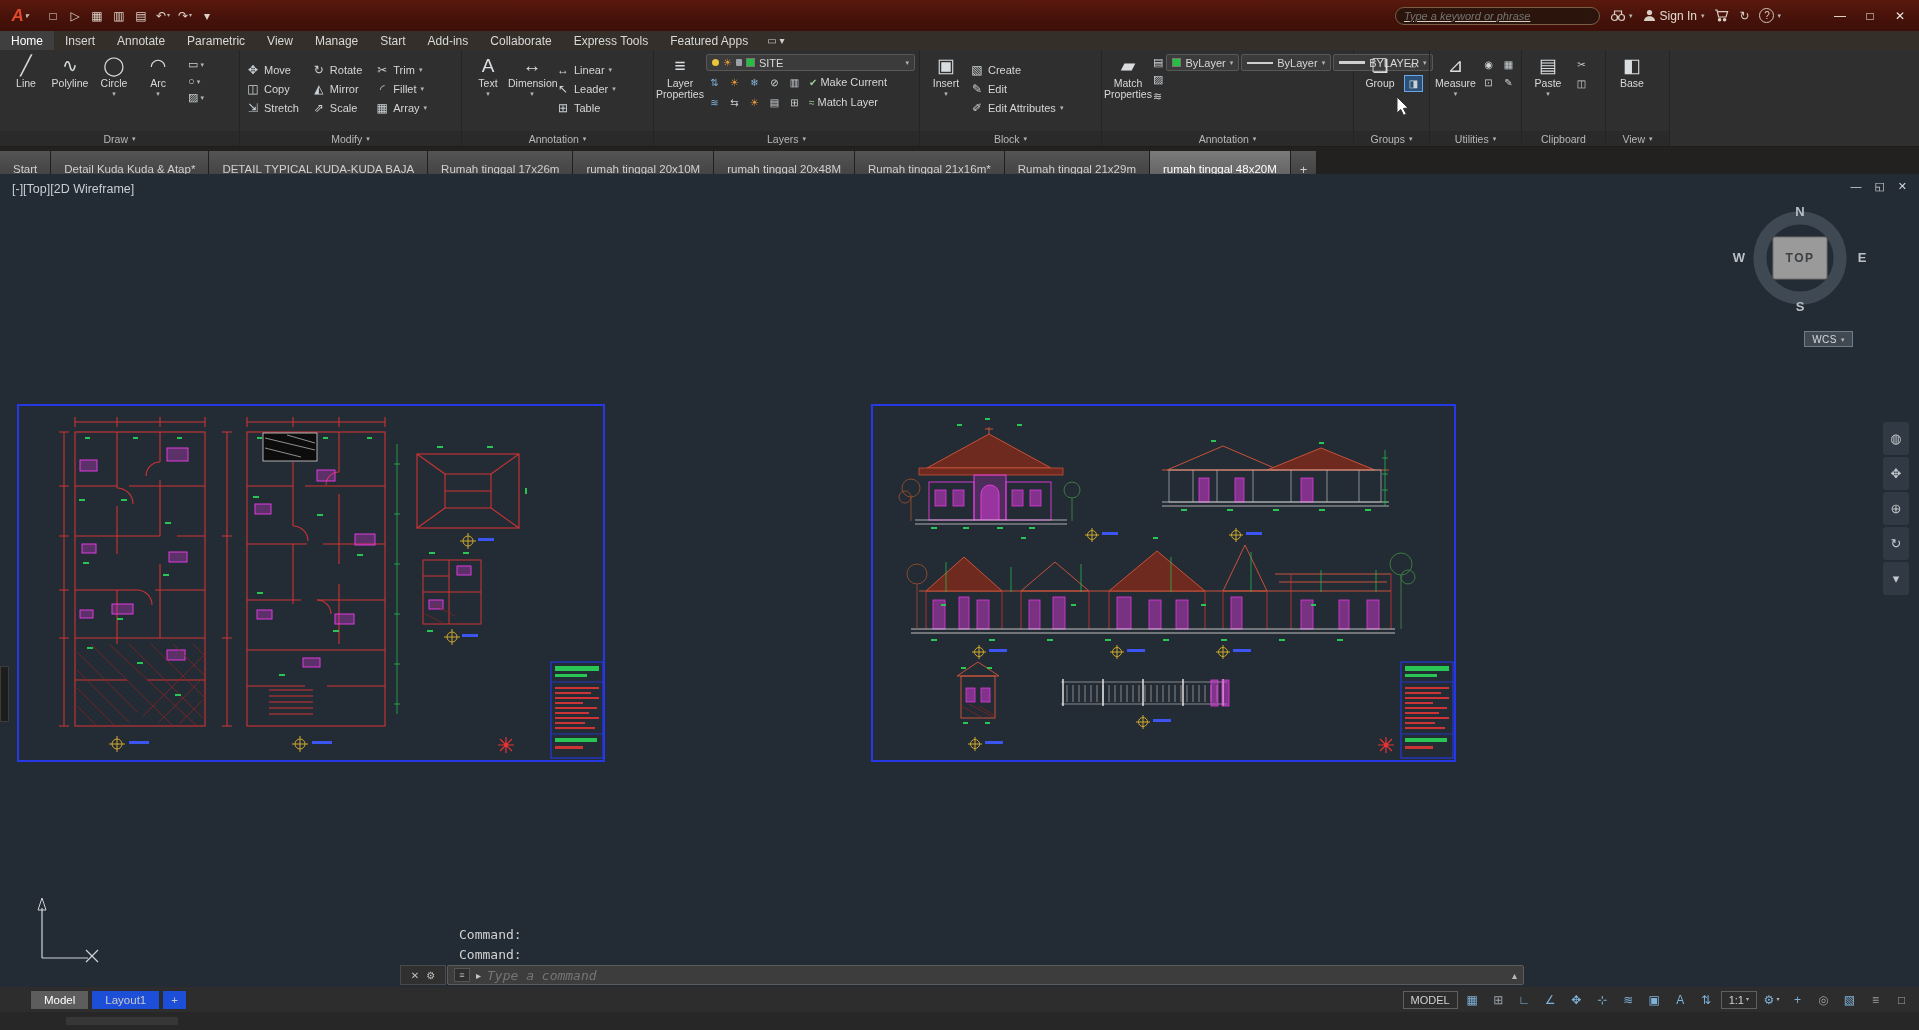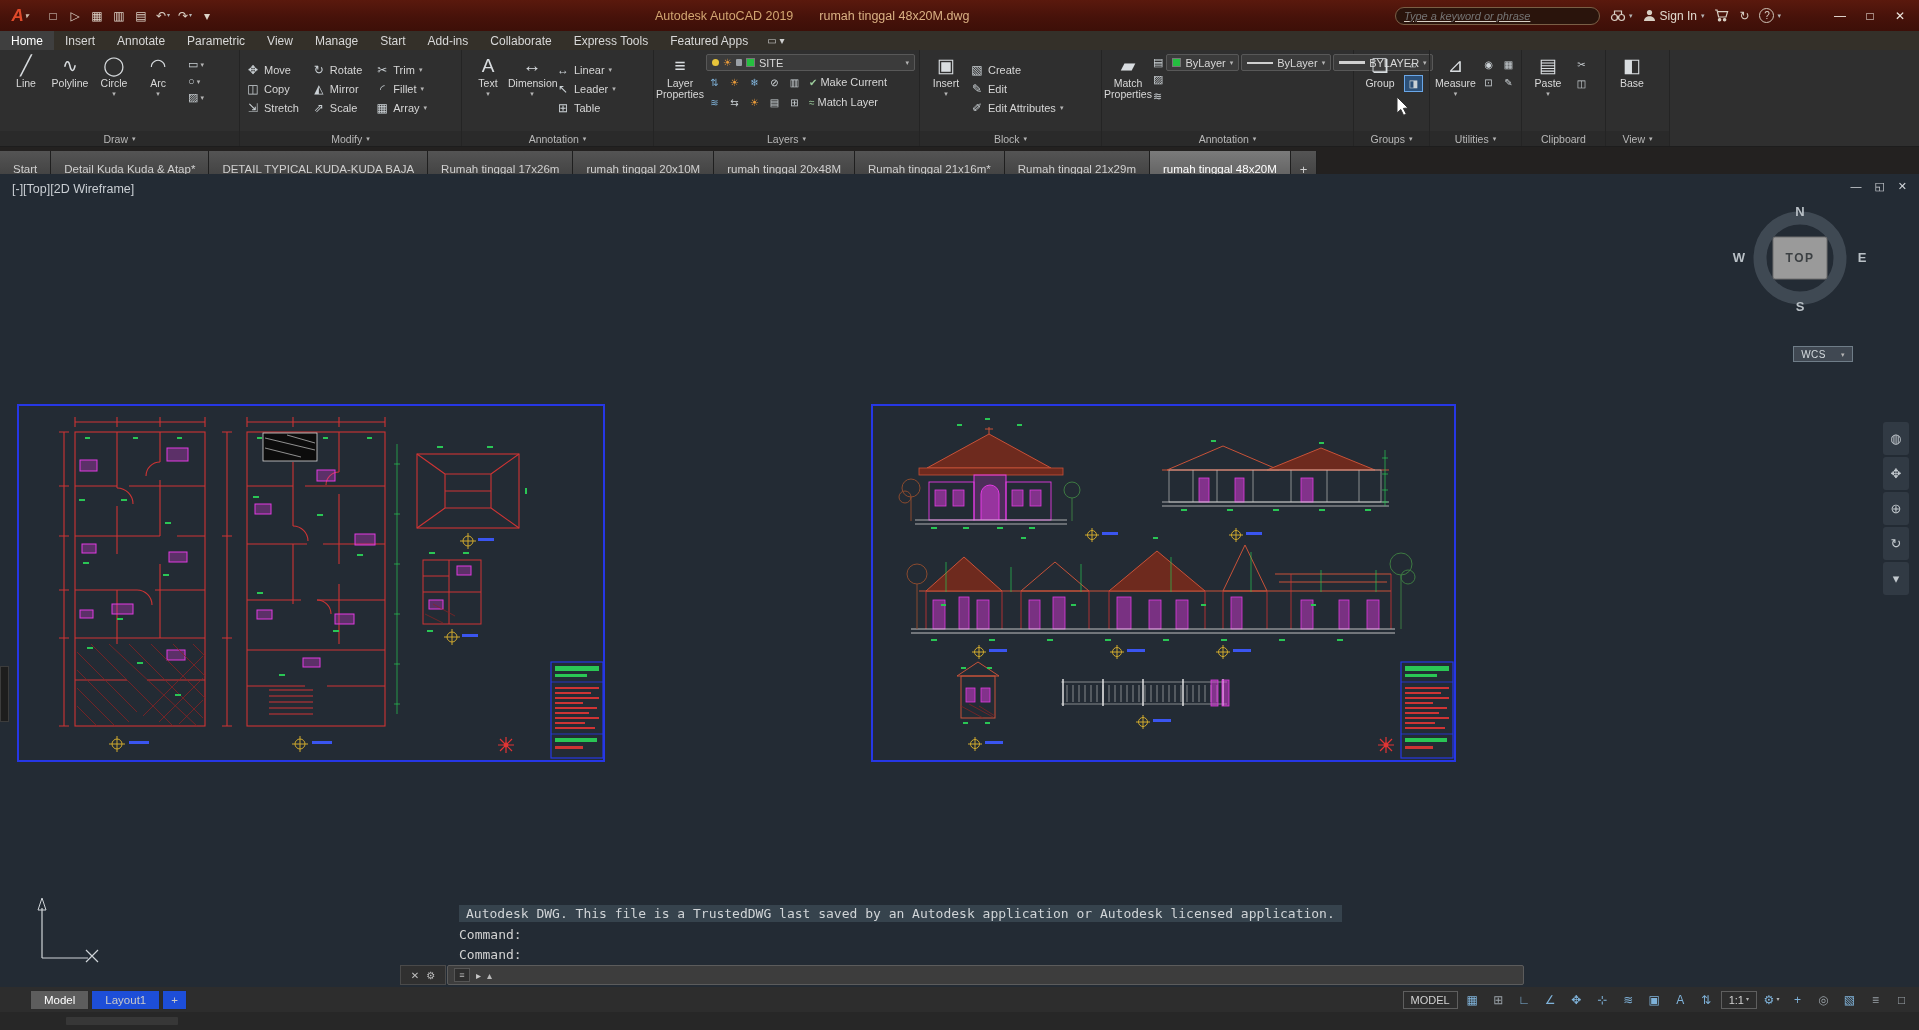--- a/index.html
+++ b/index.html
@@ -90,23 +90,23 @@
   .ftab { height:36px; margin-top:4px; display:inline-flex; align-items:center; padding:0 13px;
     font-size:11.5px; color:#d0d0d0; background:linear-gradient(#545454,#3b3b3b); border-right:1px solid #1f1f1f;justify-content:flex-end; }
   .ftab.active { background:linear-gradient(#7b7b7b,#585858); color:#fff; }
   .ftab.plus { padding:0 9px; font-size:13px; }
 
   
   .viewport { position:absolute; top:174px; left:0; width:1919px; height:813px; background:#232b34; }
   .view-label { position:absolute; left:12px; top:8px; color:#c9ced3; font-size:12.5px; }
   .docbtns { position:absolute; right:12px; top:6px; display:flex; gap:13px; color:#d2d6da; font-size:11px; }
   .viewcube { position:absolute; right:44px; top:22px; }
-  .wcs-chip { position:absolute; right:66px; top:172px; height:16px; padding:0 7px;
+  .wcs-chip { position:absolute; right:66px; top:157px; height:16px; padding:0 7px;
     background:rgba(150,160,170,0.25); border:1px solid #6f7d88; color:#d4dade; font-size:10px;
-    display:flex; align-items:center; gap:15px; letter-spacing:0.5px; }
+    display:flex; align-items:center; gap:4px; letter-spacing:0.5px; }
   .navbar { position:absolute; right:10px; top:248px; width:26px; display:flex; flex-direction:column; gap:2px; }
   .nav-cell { height:33px; background:rgba(64,74,84,0.5); border-radius:3px; display:flex;
     align-items:center; justify-content:center; color:#c3c9ce; font-size:13px; }
   .left-flyout { position:absolute; left:0; top:492px; width:9px; height:56px; background:#1d1d1d; border:1px solid #3c3c3c; }
   .cad-left { left:17px; top:230px; }
   .cad-right { left:871px; top:230px; }
   .ucs { left:28px; top:718px; }
 
   
   .cmd-line { position:absolute; left:459px; color:#d2d2d2; font-family:"DejaVu Sans Mono",monospace; font-size:13px; }
@@ -173,24 +173,20 @@
         <span class="arr">▾</span>
       </div>
       <div class="qat-item">
         <span>↷</span>
         <span class="arr">▾</span>
       </div>
       <div class="qat-item">
         <span>▾</span>
       </div>
     </div>
-  <div class="title-center">
-    <span>Autodesk AutoCAD 2019</span>
-    <span class="doc">rumah tinggal 48x20M.dwg</span>
-  </div>
   <div class="tb-right">
     <div class="searchbox">
       <input type="text" placeholder="Type a keyword or phrase" style="">
     </div>
     <span class="tb-icon">
       <svg width="16" height="13" viewBox="0 0 16 13">
           <g fill="none" stroke="#d8cfc4" stroke-width="1.2">
             <circle cx="4.5" cy="8.5" r="3"></circle>
             <circle cx="11.5" cy="8.5" r="3"></circle>
             <path d="M4.5 5.5V2h7v3.5M6.5 8h3"></path>
@@ -1012,30 +1008,30 @@
   </svg>
 
   <svg class="abs ucs" width="80" height="84" viewBox="0 0 80 84">
     <g stroke="#cfd4d8" stroke-width="1.2" fill="none">
       <path d="M14 66V16M14 66h46"></path>
       <path d="M58 58l12 12M58 70l12-12"></path>
     </g>
     <polygon points="10,18 14,6 18,18" fill="none" stroke="#cfd4d8"></polygon>
   </svg>
 
-  <div class="cmd-line" style="top:731px"><span class="cmd-hl">Autodesk DWG.  This file is a TrustedDWG last saved by an Autodesk application or Autodesk licensed application.</span></div>
   <div class="cmd-line" style="top:753px"><span>Command:</span></div>
   <div class="cmd-line" style="top:773px"><span>Command:</span></div>
   <div class="cmd-grip">
     <span>✕</span>
     <span>⚙</span>
   </div>
   <div class="cmd-bar">
     <span class="cmd-box">≡</span>
     <span class="cmd-caret">▸</span>
+    <input type="text" placeholder="Type a command" style="">
     <span class="cmd-up">▴</span>
   </div>
 </div>
 
 <div class="bottombar">
   <div class="ltabs">
 
   <div class="ltab active">
         <span>Model</span>
       </div>

